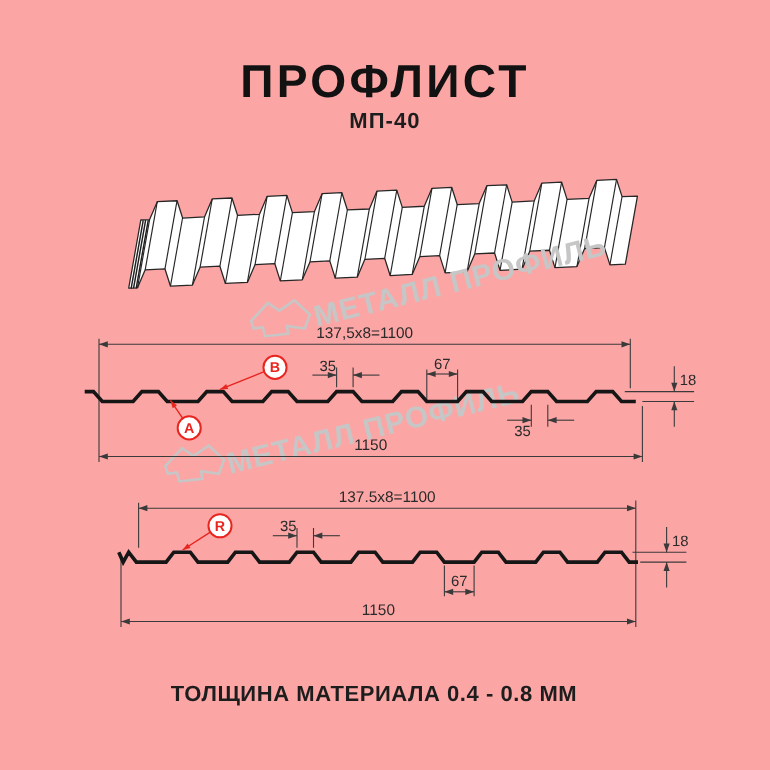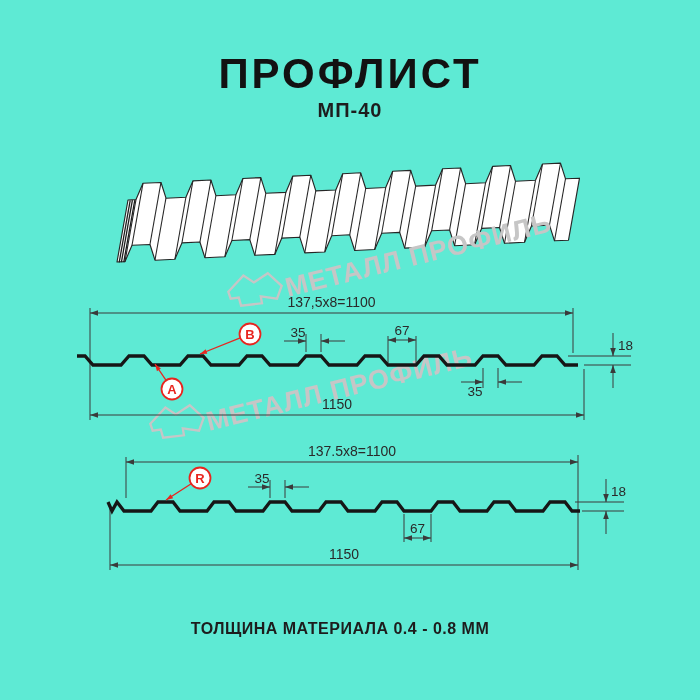--- a/index.html
+++ b/index.html
@@ -1,30 +1,30 @@
 <!DOCTYPE html>
 <html><head>
 <meta charset="utf-8">
 <style>
   html,body{margin:0;padding:0;}
   .page{
-    position:relative;width:700px;height:700px;background:#5eead4;
+    position:relative;width:700px;height:700px;background:#fca5a5;
     overflow:hidden;font-family:"Liberation Sans",sans-serif;
   }
   .title{
     position:absolute;top:50px;left:0;width:700px;text-align:center;
     font-size:42px;font-weight:bold;letter-spacing:3px;color:#121212;
   }
   .subtitle{
     position:absolute;top:99px;left:0;width:700px;text-align:center;
     font-size:20px;font-weight:600;letter-spacing:1px;color:#1d1d1d;
   }
   .footer{
     position:absolute;top:620px;left:0;width:680px;text-align:center;
-    font-size:16px;font-weight:600;letter-spacing:.5px;color:#1d1d1d;
+    font-size:20px;font-weight:600;letter-spacing:.5px;color:#1d1d1d;
   }
   svg{position:absolute;left:0;top:0;}
   svg text{font-family:"Liberation Sans",sans-serif;}
 </style>
 </head>
 <body>
 
 <div class="page">
   <div class="title">ПРОФЛИСТ</div>
   <div class="subtitle">МП-40</div>

